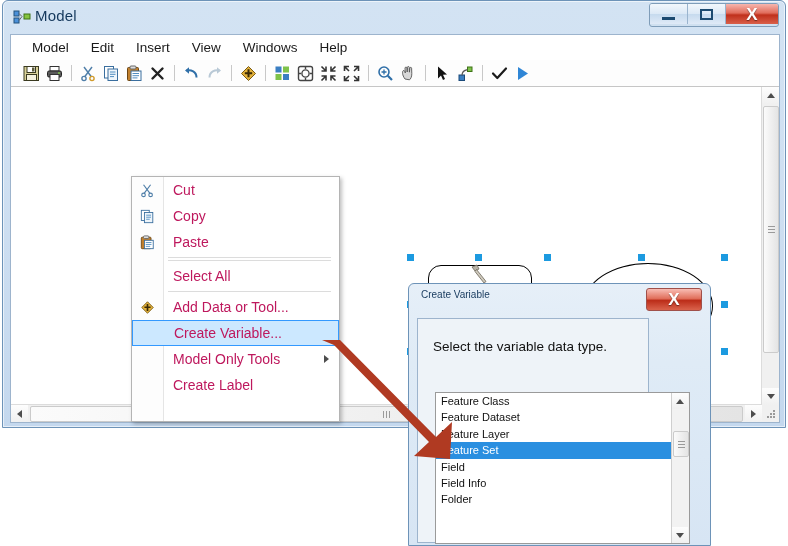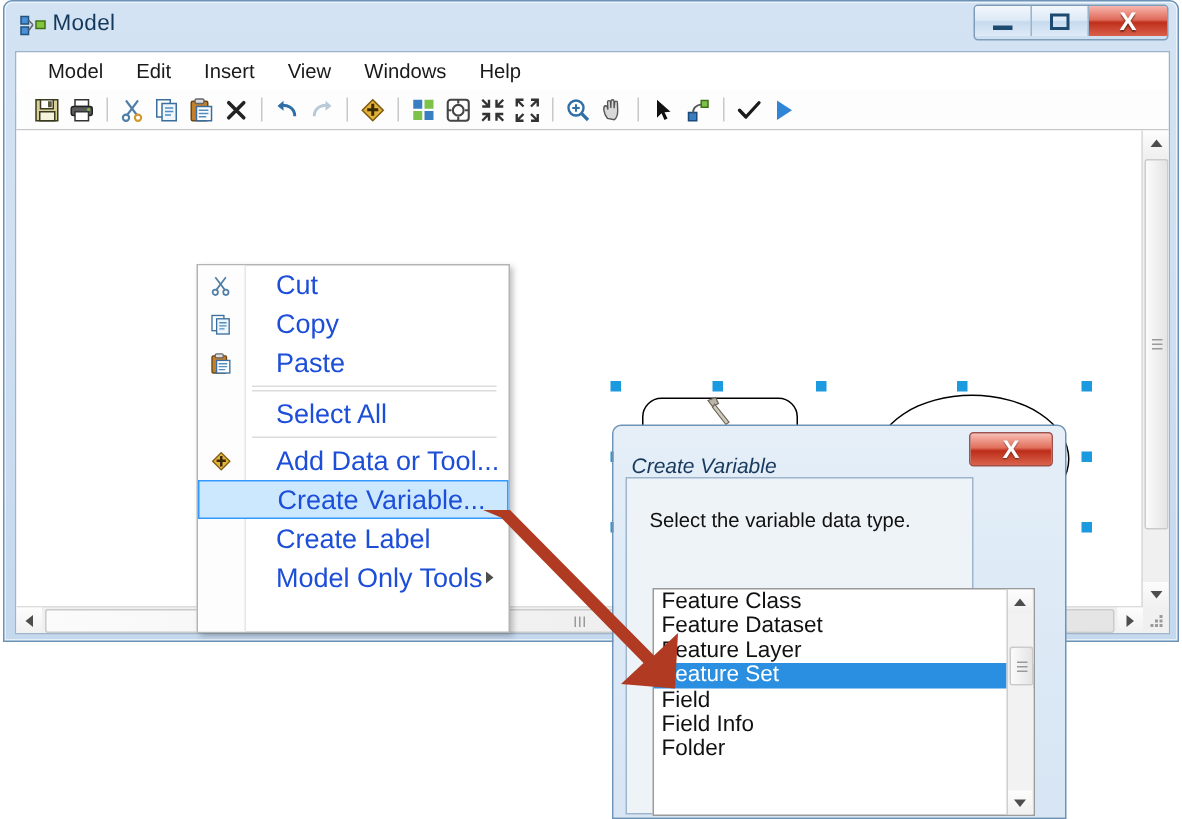--- a/index.html
+++ b/index.html
@@ -154,60 +154,60 @@
     box-sizing:border-box;
     z-index:40;
   }
   .cm-gutter{
     position:absolute;left:0;top:0;width:31px;bottom:0;background:#fdfdfd;border-right:1px solid #e5e5e5;
   }
   .cm-row{
     position:relative;height:26px;display:flex;align-items:center;cursor:default;
   }
   .cm-ico{width:31px;height:26px;display:flex;align-items:center;justify-content:center;position:relative;z-index:2;}
-  .cm-label{margin-left:21px;font-size:18px;color:#1d4ed8;position:relative;z-index:2;}
+  .cm-label{margin-left:10px;font-size:14px;color:#be185d;position:relative;z-index:2;}
   .cm-sep{height:1px;background:#dcdcdc;margin:2px 8px 2px 36px;}
   .cm-row.highlight{
     background:#cce8ff;border:1px solid #3399ff;box-sizing:border-box;
   }
   .cm-sub{position:absolute;right:10px;top:9px;}
 
   
   #create-variable-dialog{
     position:absolute;left:408px;top:283px;width:303px;height:263px;
     z-index:60;
   }
   .dlg-frame{
     position:absolute;left:0;top:0;width:303px;height:263px;
     border:1px solid #6d93b8;border-radius:6px 6px 0 0;
     background:linear-gradient(to bottom,#e6eff8 0%, #dfebf6 30%, #d7e5f4 100%);
     box-sizing:border-box;
   }
   .dlg-title{
-    position:absolute;left:12px;top:18px;font-size:14px;color:#16395d;font-style:italic;
+    position:absolute;left:12px;top:5px;font-size:10px;color:#16395d;
   }
   .dlg-close{
     position:absolute;right:8px;top:4px;width:54px;height:21px;
     border:1px solid #a0504a;border-radius:3px;
     background:linear-gradient(to bottom,#f8bdb4 0%,#e1705c 45%,#bc2d19 55%,#da634c 100%);
     display:flex;align-items:center;justify-content:center;cursor:default;
   }
   .dlg-body{
     position:absolute;left:8px;top:34px;width:232px;height:225px;
     background:#eef3f8;border:1px solid #9db4cd;box-sizing:border-box;
   }
   .dlg-prompt{
     position:absolute;left:15px;top:20px;font-size:13.5px;color:#111;
   }
   .dlg-listbox{
     position:absolute;left:17px;top:73px;width:255px;height:152px;
     background:#fff;border:1px solid #9a9a9a;box-sizing:border-box;overflow:hidden;
   }
   .lb-item{
-    height:16.4px;line-height:16.4px;padding-left:5px;font-size:15px;color:#111;
+    height:16.4px;line-height:16.4px;padding-left:5px;font-size:11px;color:#111;
     white-space:nowrap;cursor:default;
   }
   .lb-item.selected{background:#2a8fe0;color:#fff;}
   .lb-scroll{
     position:absolute;right:0;top:0;width:17px;bottom:0;
     background:#f2f2f2;border-left:1px solid #cfcfcf;
   }
 
   
   #callout-arrow{
@@ -533,27 +533,27 @@
     <span class="cm-label">Add Data or Tool...</span>
   </div>
 
   <div class="cm-row highlight">
     <span class="cm-ico"></span>
     <span class="cm-label">Create Variable...</span>
   </div>
 
   <div class="cm-row">
     <span class="cm-ico"></span>
-    <span class="cm-label">Create Label</span>
-  </div>
-
-  <div class="cm-row">
-    <span class="cm-ico"></span>
     <span class="cm-label">Model Only Tools</span>
     <span class="cm-sub tri tri-right"></span>
+  </div>
+
+  <div class="cm-row">
+    <span class="cm-ico"></span>
+    <span class="cm-label">Create Label</span>
   </div>
 </div>
 
 <div id="create-variable-dialog">
   <div class="dlg-frame">
     <span class="dlg-title">Create Variable</span>
     <div class="dlg-close">
       <span class="glyph-close">X</span>
     </div>
 

